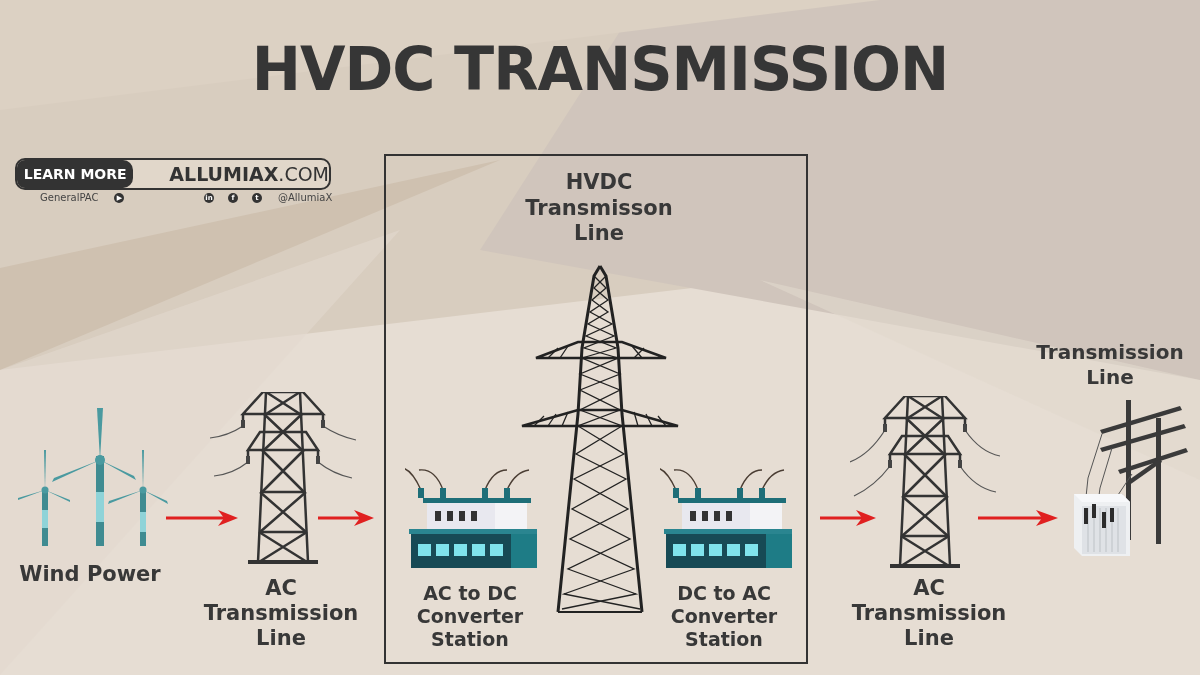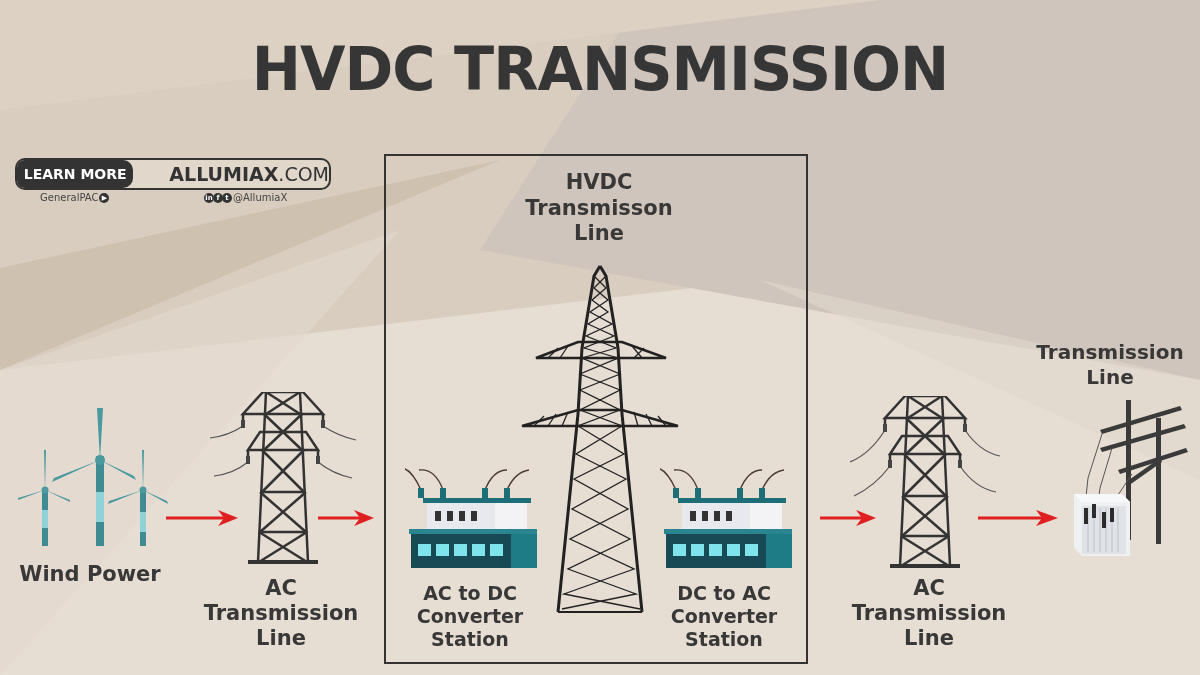--- a/index.html
+++ b/index.html
@@ -6,21 +6,21 @@
   body { width:1200px; height:675px; overflow:hidden; position:relative; background:#e6ddd3; font-family:"DejaVu Sans", sans-serif; color:#333333; }
   .bg { position:absolute; left:0; top:0; width:1200px; height:675px; }
   .abs { position:absolute; }
   .title { position:absolute; left:0; width:1200px; top:34px; text-align:center; font-family:"DejaVu Sans", sans-serif; font-weight:bold; font-size:60px; letter-spacing:-1px; color:#363636; transform:scaleX(0.98); }
   .label { position:absolute; text-align:center; font-weight:bold; color:#383838; line-height:1.18; font-family:"DejaVu Sans", sans-serif; }
   .label div { white-space:nowrap;text-align:center; }
   .brand { position:absolute; left:15px; top:158px; width:316px; height:32px; border:2px solid #333; border-radius:10px; box-sizing:border-box; display:flex; overflow:hidden; background:#e1d7ca;gap:13px; }
   .brand .lm { background:#333; color:#fff; font-weight:bold; font-size:14px; display:flex; align-items:center; justify-content:center; width:134px; border-radius:0 10px 10px 0; }
   .brand .site { flex:1; display:flex; align-items:center; padding-left:23px; font-size:19px; color:#333; }
   .brand .site b { font-weight:bold; }
-  .sub { position:absolute; top:192px; font-size:10px; color:#444; display:flex; align-items:center; gap:1px; }
+  .sub { position:absolute; top:192px; font-size:10px; color:#444; display:flex; align-items:center; gap:16px; }
   .ic { display:inline-flex; width:10px; height:10px; border-radius:50%; background:#333; color:#fff; font-size:7px; align-items:center; justify-content:center; font-weight:bold; }
   .hvdc-box { position:absolute; left:384px; top:154px; width:424px; height:510px; border:2px solid #333; box-sizing:border-box; }
 </style>
 </head>
 <body>
 
 <svg class="bg" viewBox="0 0 1200 675">
   <rect width="1200" height="675" fill="#e6ddd3"></rect>
   <polygon points="0,0 1200,0 1200,380 760,280 0,370" fill="#d8cdbf"></polygon>
   <polygon points="640,0 1200,0 1200,380 480,250" fill="#d0c5bc"></polygon>

